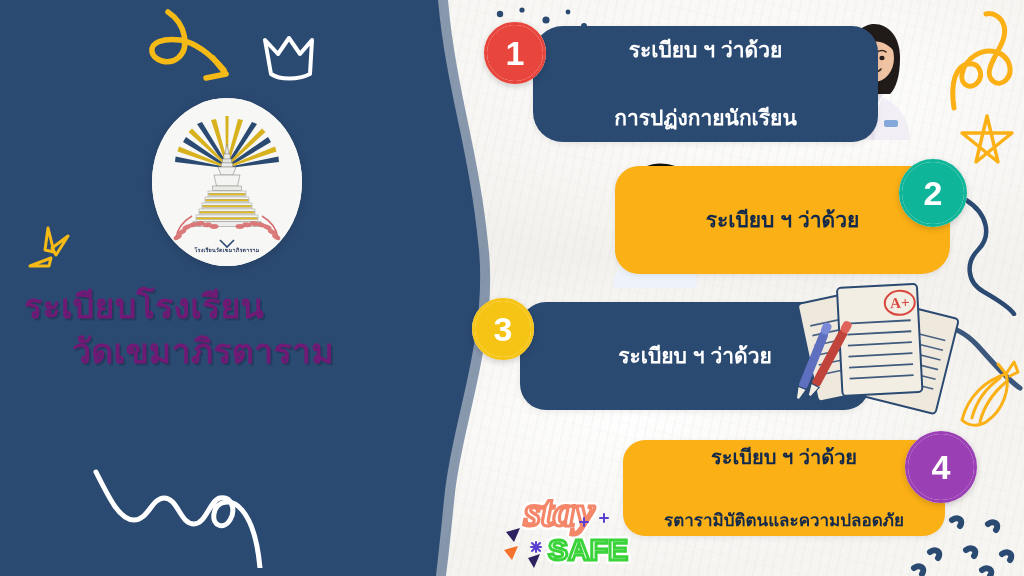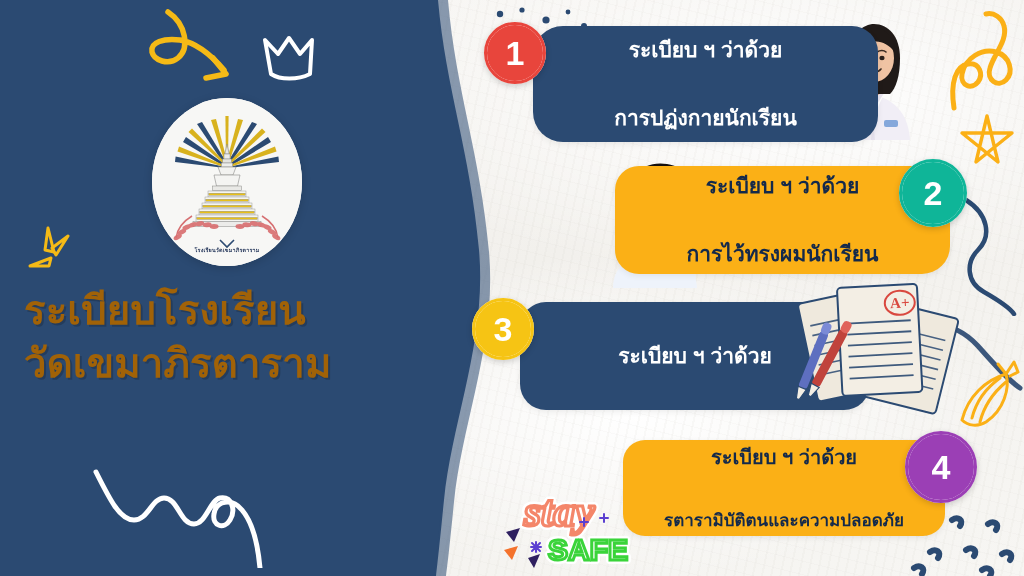--- a/index.html
+++ b/index.html
@@ -40,25 +40,25 @@
   }
   .logo-wrap svg{display:block;width:100%;height:100%;}
   .logo-cap{
     position:absolute;left:0;right:0;bottom:12px;text-align:center;
     font-size:5.4px;letter-spacing:.2px;color:#2a3b5e;font-weight:700;
   }
 
   
   .headline{
     position:absolute;left:24px;top:286px;width:452px;
-    color:#a16207;font-weight:700;line-height:1.22;
-    font-size:40px;letter-spacing:.2px;
+    color:#701a75;font-weight:700;line-height:1.22;
+    font-size:34px;letter-spacing:.2px;
     text-shadow:2px 2px 0 rgba(0,0,0,.18);
   }
-  .headline .l2{display:block;margin-top:4px;}
+  .headline .l2{display:block;margin-top:4px;margin-left:48px;}
 
   
   .doodle{position:absolute;pointer-events:none;}
   .d-arrow{left:120px;top:8px;width:140px;height:100px;}
   .d-crown{left:258px;top:30px;width:62px;height:58px;}
   .d-burst{left:18px;top:222px;width:66px;height:66px;}
   .d-squiggle{left:60px;top:448px;width:300px;height:120px;}
   .d-spiral{left:948px;top:6px;width:76px;height:108px;}
   .d-star{left:956px;top:112px;width:62px;height:62px;}
   .d-star2{left:860px;top:222px;width:20px;height:20px;}
@@ -399,21 +399,20 @@
 
         <path d="M80,50 C84,48 88,49 90,52" stroke="#2a1d17" stroke-width="2" fill="none" stroke-linecap="round"></path>
         <ellipse cx="86" cy="57" rx="2.6" ry="2.2" fill="#2a1d17"></ellipse>
       </g>
     </svg>
   </div>
 
   <div class="card card2">
     <div class="bubble">
       <span class="ln ln1">ระเบียบ ฯ ว่าด้วย</span>
-      <span class="ln ln2">การไว้ทรงผมนักเรียน</span>
     </div>
   </div>
   <div class="badge b2">
     <span>2</span>
   </div>
 
   <div class="card card3">
     <div class="bubble">
       <span class="ln ln1">ระเบียบ ฯ ว่าด้วย</span>
     </div>

